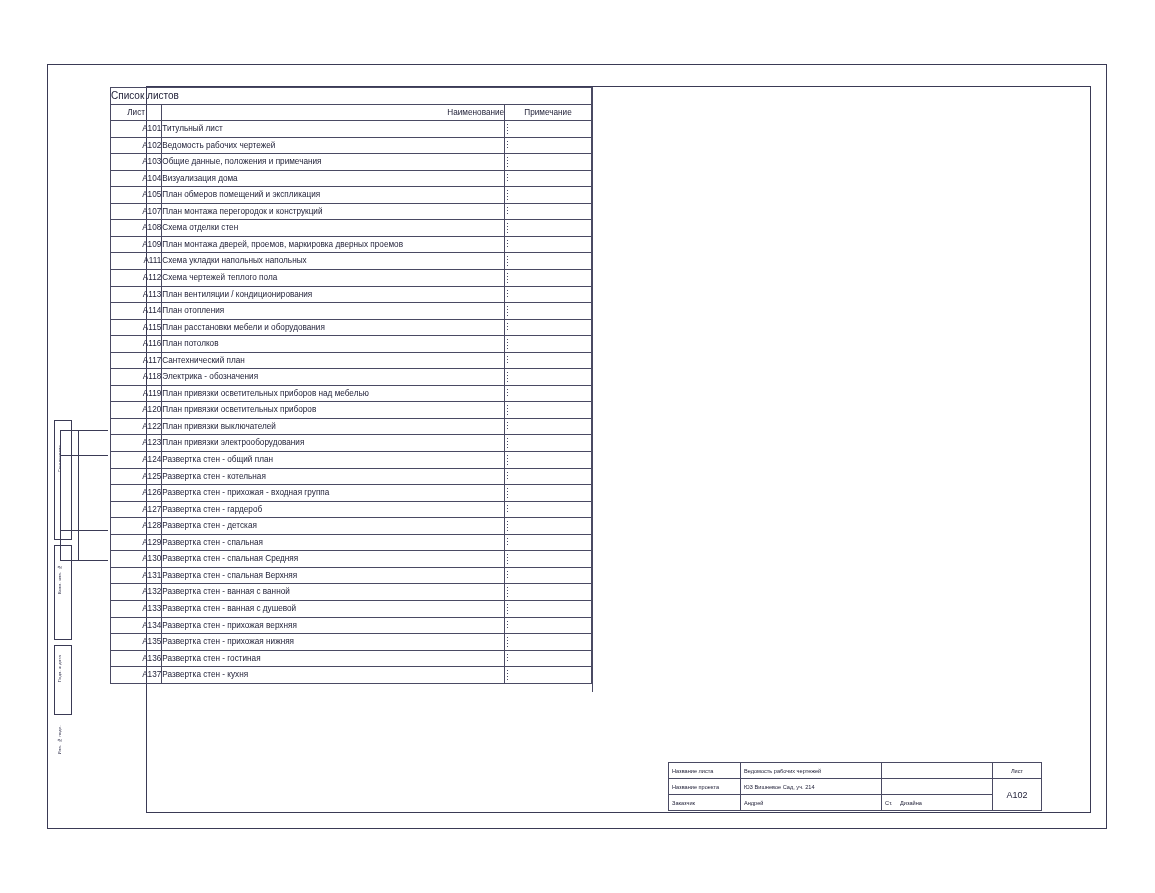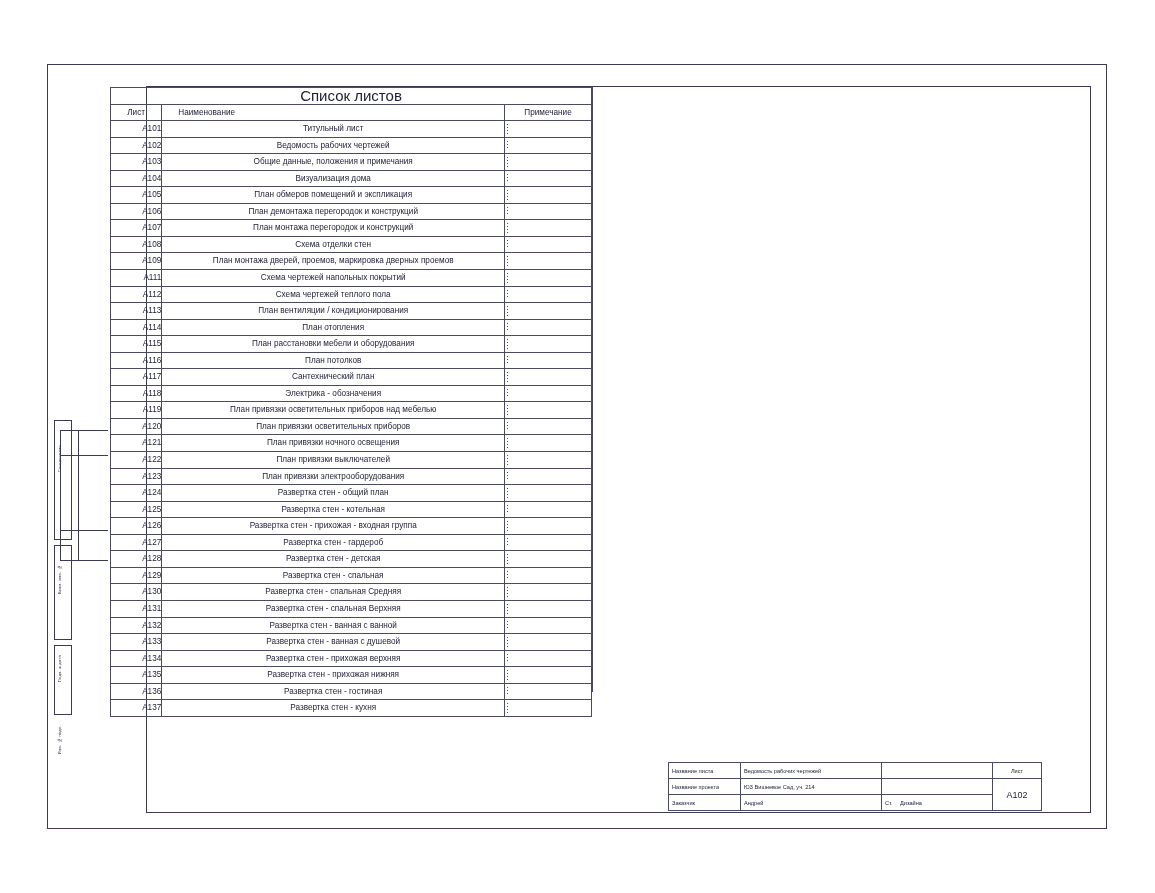--- a/index.html
+++ b/index.html
@@ -101,31 +101,30 @@
     color: #1d1d35;
   }
   .list-table td, .list-table th {
     border: 1px solid #4a4a63;
     padding: 0;
     height: 15.55px;
     line-height: 15.55px;
     font-weight: normal;
   }
   .tbl-title {
-    text-align: center;
-    font-size: 15px;
+    font-size: 10px;
     height: 18px;
     line-height: 18px;
     border-bottom: 1px solid #4a4a63;
   }
   .col-sheet  { width: 52px;  text-align: right; }
-  .col-name   { width: 340px; text-align: center; padding-left: 5px; }
+  .col-name   { width: 340px; text-align: left; padding-left: 5px; }
   .col-note   { width: 88px;  text-align: center; margin-top: 40px; }
   .hdr td { text-align: center; }
-  .col-name.hdr-cell { text-align: left; padding-left: 16px; }
+  .col-name.hdr-cell { text-align: right; padding-left: 16px; }
 
   
   .note-cell { position: relative; }
   .note-cell::before {
     content: "";
     position: absolute;
     left: 2px;
     top: 3px;
     bottom: 3px;
     width: 1px;
@@ -226,42 +225,37 @@
         <td class="col-sheet">A104</td>
         <td class="col-name">Визуализация дома</td>
         <td class="col-note note-cell"></td>
       </tr>
       <tr>
         <td class="col-sheet">A105</td>
         <td class="col-name">План обмеров помещений и экспликация</td>
         <td class="col-note note-cell"></td>
       </tr>
       <tr>
-        <td class="col-sheet">A106</td>
-        <td class="col-name">План демонтажа перегородок и конструкций</td>
-        <td class="col-note note-cell"></td>
-      </tr>
-      <tr>
         <td class="col-sheet">A107</td>
         <td class="col-name">План монтажа перегородок и конструкций</td>
         <td class="col-note note-cell"></td>
       </tr>
       <tr>
         <td class="col-sheet">A108</td>
         <td class="col-name">Схема отделки стен</td>
         <td class="col-note note-cell"></td>
       </tr>
       <tr>
         <td class="col-sheet">A109</td>
         <td class="col-name">План монтажа дверей, проемов, маркировка дверных проемов</td>
         <td class="col-note note-cell"></td>
       </tr>
       <tr>
         <td class="col-sheet">A111</td>
-        <td class="col-name">Схема чертежей напольных покрытий</td>
+        <td class="col-name">Схема укладки напольных напольных</td>
         <td class="col-note note-cell"></td>
       </tr>
       <tr>
         <td class="col-sheet">A112</td>
         <td class="col-name">Схема чертежей теплого пола</td>
         <td class="col-note note-cell"></td>
       </tr>
       <tr>
         <td class="col-sheet">A113</td>
         <td class="col-name">План вентиляции / кондиционирования</td>
@@ -293,25 +287,20 @@
         <td class="col-note note-cell"></td>
       </tr>
       <tr>
         <td class="col-sheet">A119</td>
         <td class="col-name">План привязки осветительных приборов над мебелью</td>
         <td class="col-note note-cell"></td>
       </tr>
       <tr>
         <td class="col-sheet">A120</td>
         <td class="col-name">План привязки осветительных приборов</td>
-        <td class="col-note note-cell"></td>
-      </tr>
-      <tr>
-        <td class="col-sheet">A121</td>
-        <td class="col-name">План привязки ночного освещения</td>
         <td class="col-note note-cell"></td>
       </tr>
       <tr>
         <td class="col-sheet">A122</td>
         <td class="col-name">План привязки выключателей</td>
         <td class="col-note note-cell"></td>
       </tr>
       <tr>
         <td class="col-sheet">A123</td>
         <td class="col-name">План привязки электрооборудования</td>

